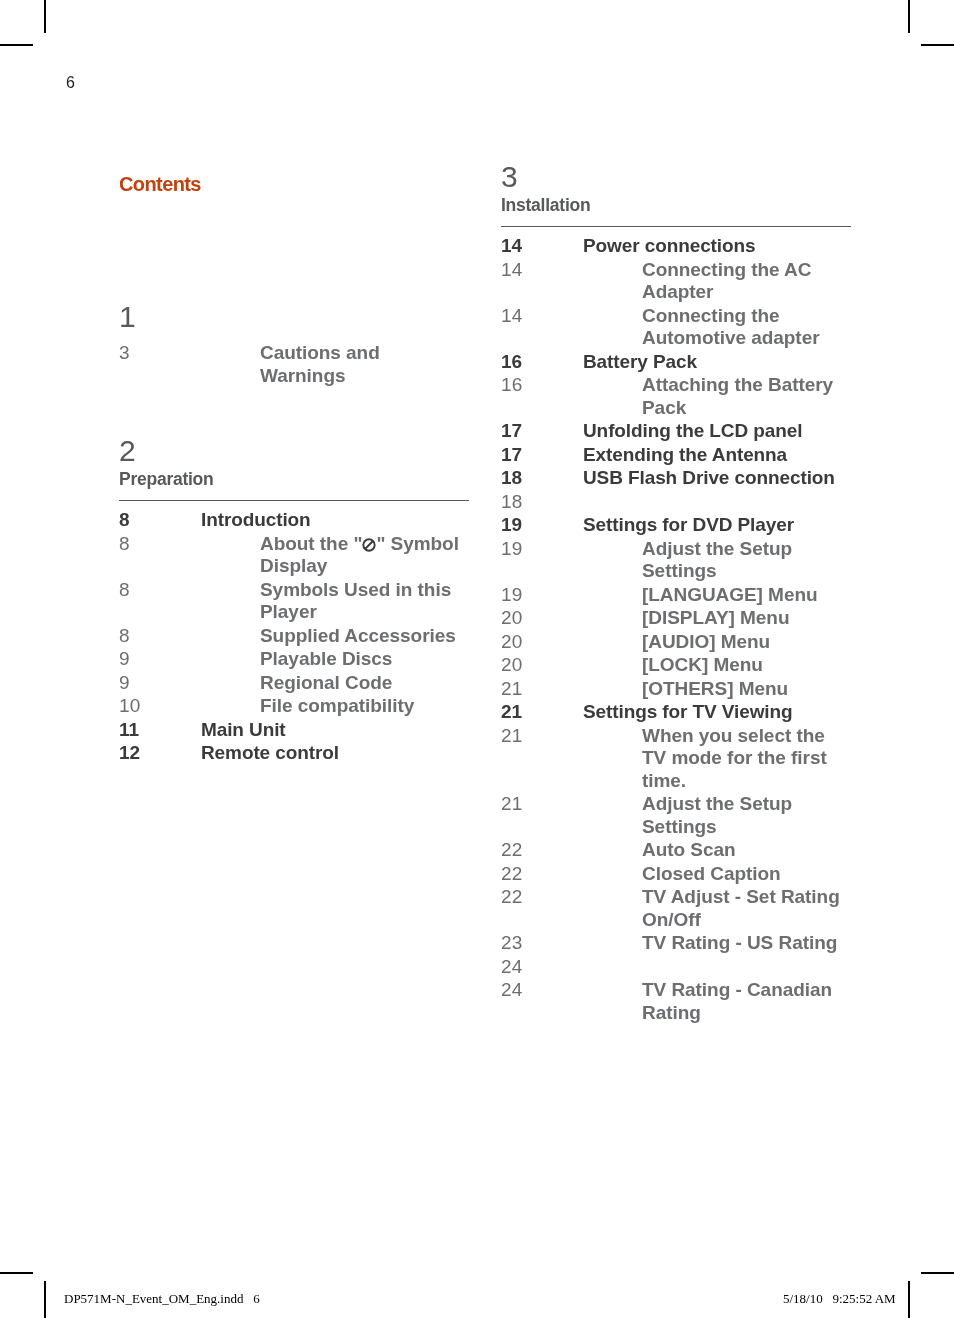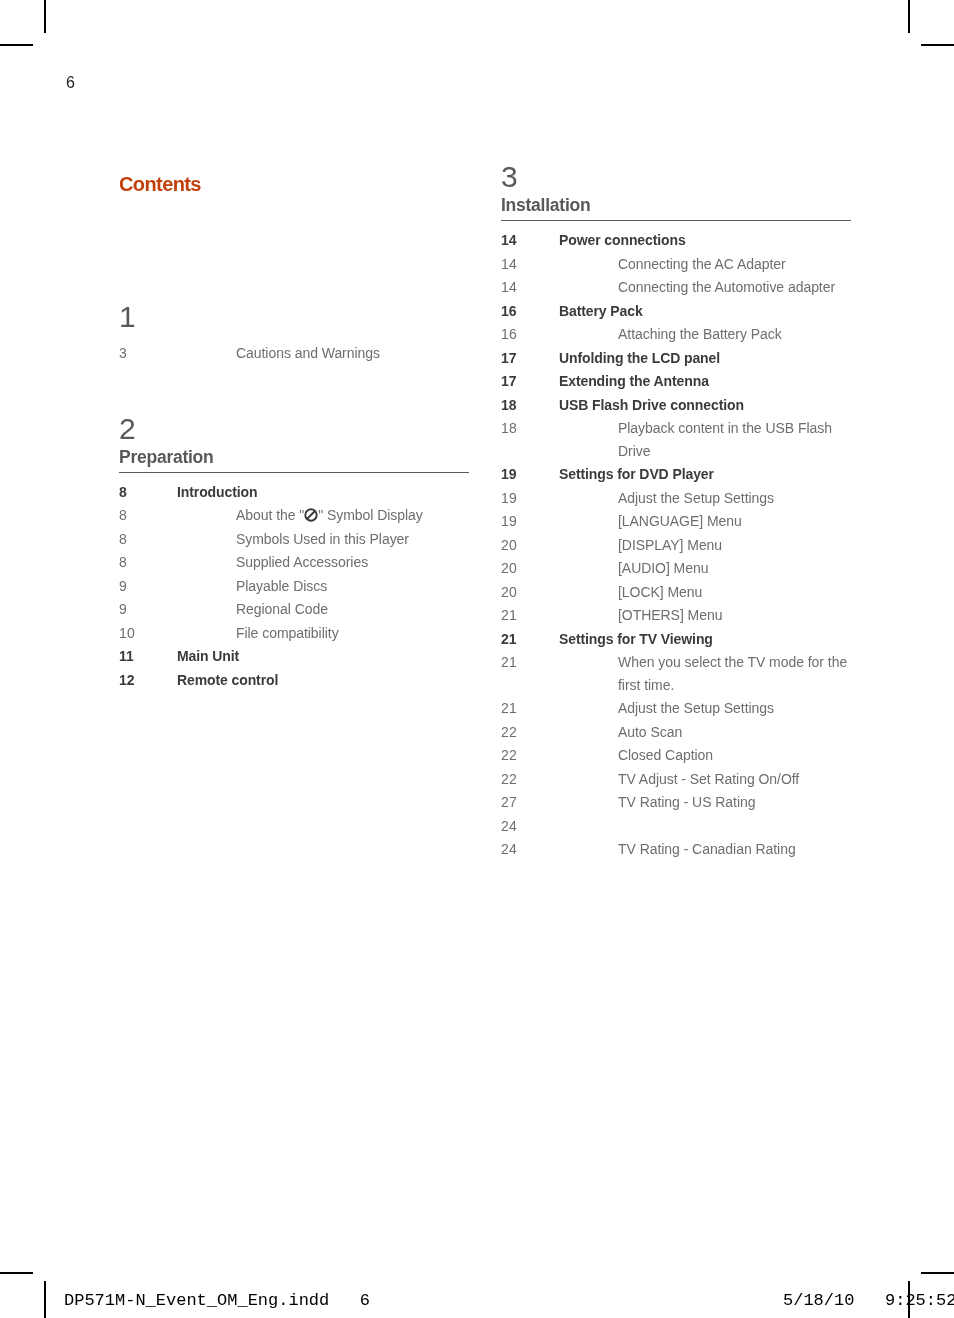--- a/index.html
+++ b/index.html
@@ -70,35 +70,36 @@
     color: #58595b;
     line-height: 34px;
     letter-spacing: -0.5px;
   }
 
   .section-name {
     font-size: 17.5px;
     font-weight: bold;
     color: #58595b;
     letter-spacing: -0.25px;
-    padding-bottom: 4px;
+    padding-bottom: 10px;
     border-bottom: 1.4px solid #58595b;
     line-height: 22px;
   }
 
   .entries {
     padding-top: 8px;
   }
 
   .entry {
     display: flex;
     align-items: flex-start;
-    font-size: 14px;
+    font-size: 19px;
     line-height: 22.5px;
     margin-bottom: 1px;
+    gap: 24px;
   }
 
   .entry .pg {
     width: 58px;
     flex: 0 0 58px;
     color: #6d6e71;
     letter-spacing: 0.1px;
   }
 
   .entry .txt {
@@ -108,20 +109,21 @@
 
   .entry.lvl1 .pg,
   .entry.lvl1 .txt {
     font-weight: bold;
     color: #3b3b3d;
     letter-spacing: -0.1px;
   }
 
   .entry.lvl2 .txt {
     margin-left: 59px;
+    font-weight: bold;
   }
   .gap-md { height: 46px; }
 
   
   .no-symbol {
     display: inline-block;
     position: relative;
     width: 14px;
     height: 14px;
     vertical-align: -2px;
@@ -142,23 +144,23 @@
     position: absolute;
     left: 908px;
     top: 1281px;
     width: 1.5px;
     height: 37px;
     background: #000;
   }
   .footer-text {
     position: absolute;
     top: 1291px;
-    font-size: 17px;
+    font-size: 13px;
     color: #000000;
-    font-family: Liberation Mono, monospace;
+    font-family: Liberation Serif, serif;
     white-space: pre;
   }
   .footer-left  { left: 64px; }
   .footer-right { left: 783px; }
 </style>
 </head>
 <body>
 
 <div class="crop crop-v cm-tl-v"></div>
 <div class="crop crop-h cm-tl-h"></div>
@@ -262,21 +264,20 @@
         <div class="entry lvl1">
           <span class="pg">17</span>
           <span class="txt">Extending the Antenna</span>
         </div>
         <div class="entry lvl1">
           <span class="pg">18</span>
           <span class="txt">USB Flash Drive connection</span>
         </div>
         <div class="entry lvl2">
           <span class="pg">18</span>
-          <span class="txt">Playback content in the USB Flash Drive</span>
         </div>
         <div class="entry lvl1">
           <span class="pg">19</span>
           <span class="txt">Settings for DVD Player</span>
         </div>
         <div class="entry lvl2">
           <span class="pg">19</span>
           <span class="txt">Adjust the Setup Settings</span>
         </div>
         <div class="entry lvl2">
@@ -317,21 +318,21 @@
         </div>
         <div class="entry lvl2">
           <span class="pg">22</span>
           <span class="txt">Closed Caption</span>
         </div>
         <div class="entry lvl2">
           <span class="pg">22</span>
           <span class="txt">TV Adjust - Set Rating On/Off</span>
         </div>
         <div class="entry lvl2">
-          <span class="pg">27</span>
+          <span class="pg">23</span>
           <span class="txt">TV Rating - US Rating</span>
         </div>
         <div class="entry lvl2">
           <span class="pg">24</span>
         </div>
         <div class="entry lvl2">
           <span class="pg">24</span>
           <span class="txt">TV Rating - Canadian Rating</span>
         </div>
       </div>

